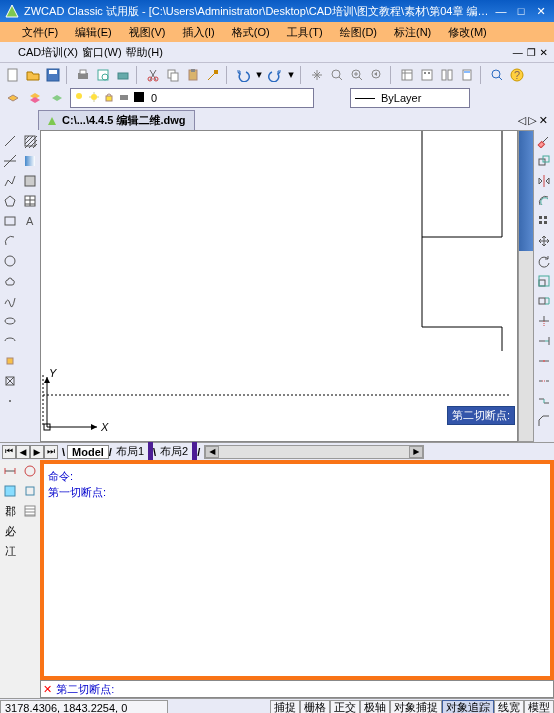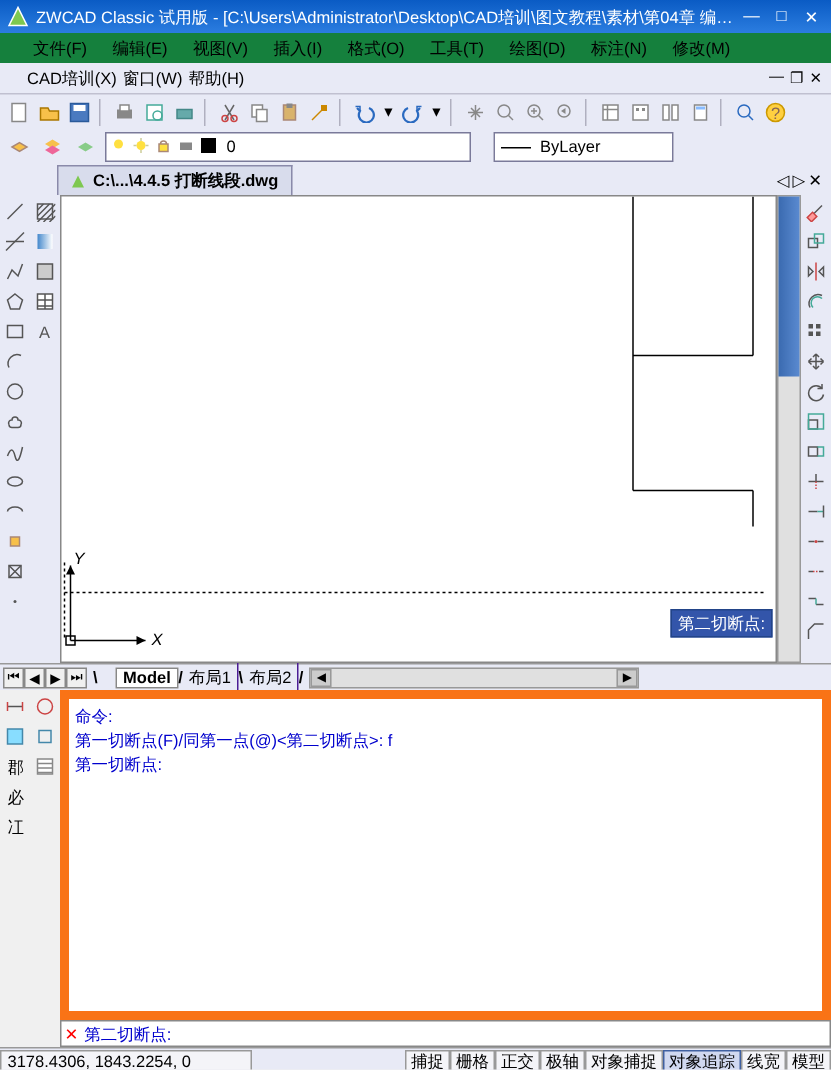--- a/index.html
+++ b/index.html
@@ -1,49 +1,49 @@
 <!DOCTYPE html>
 <html><head>
 <meta charset="utf-8">
 <style>
 *{margin:0;padding:0;box-sizing:border-box;font-family:"Microsoft YaHei",SimSun,sans-serif;font-size:11px;}
 body{width:554px;height:713px;background:#f0f0f0;overflow:hidden;position:relative;}
 .titlebar{height:22px;background:linear-gradient(#0a5bc4,#2b7de0);display:flex;align-items:center;color:#fff;padding:0 4px;}
 .titlebar .icon{width:16px;height:16px;margin-right:4px;}
 .titlebar .title{flex:1;white-space:nowrap;overflow:hidden;text-overflow:ellipsis;}
 .titlebar .winbtn{width:18px;height:16px;display:flex;align-items:center;justify-content:center;margin-left:2px;cursor:pointer;}
-.menubar{height:20px;background:#15803d;display:flex;align-items:center;padding-left:18px;gap:9px;}
+.menubar{height:20px;background:#fdba74;display:flex;align-items:center;padding-left:18px;gap:9px;}
 .menubar .mitem{padding:2px 4px;cursor:pointer;}
 .menubar2{height:20px;background:#e8eaf6;display:flex;align-items:center;padding-left:18px;gap:4px;position:relative;}
 .menubar2 .winbtns{position:absolute;right:6px;display:flex;gap:4px;}
 .menubar2 .winbtns span{cursor:pointer;font-size:10px;}
 .toolbar{height:24px;background:#e8eaf6;border-top:1px solid #c0c0d0;display:flex;align-items:center;padding:0 4px;gap:2px;}
 .tbtn{width:18px;height:18px;display:flex;align-items:center;justify-content:center;cursor:pointer;border:1px solid transparent;}
 .sep{width:4px;height:18px;border-left:1px solid #b0b0c0;margin:0 2px;}
 .layerbar{height:24px;background:#e8eaf6;display:flex;align-items:center;padding:0 4px;gap:4px;}
 .layercombo{width:244px;height:20px;border:1px solid #7a7a9a;background:#fff;display:flex;align-items:center;padding:0 2px;}
 .layercombo .icons{display:flex;gap:1px;margin-right:4px;}
 .layercombo .icons span{width:14px;height:14px;display:inline-block;}
-.bylayer{width:120px;height:20px;border:1px solid #7a7a9a;background:#fff;display:flex;align-items:center;padding:0 4px;margin-left:11px;}
+.bylayer{width:120px;height:20px;border:1px solid #7a7a9a;background:#fff;display:flex;align-items:center;padding:0 4px;margin-left:32px;}
 .filetab{height:20px;background:#e8eaf6;display:flex;align-items:center;padding-left:38px;font-size:11px;position:relative;}
 .filetab .tab{background:#d8dcec;border:1px solid #8a8aaa;border-bottom:none;padding:2px 8px;font-weight:bold;}
 .filetab .navbtns{position:absolute;right:6px;display:flex;gap:2px;}
 .workarea{display:flex;height:312px;background:#e8eaf6;}
 .lefttool{width:20px;display:flex;flex-direction:column;gap:2px;padding-top:2px;align-items:center;}
 .lefttool2{width:20px;display:flex;flex-direction:column;gap:2px;padding-top:2px;align-items:center;}
 .canvas{flex:1;background:#fff;position:relative;border:1px solid #888;}
 .righttool{width:20px;display:flex;flex-direction:column;gap:2px;padding-top:2px;align-items:center;}
 .vscroll{width:16px;background:#e0e0e0;border:1px solid #999;position:relative;}
 .vscroll .thumb{position:absolute;top:0;left:0;right:0;height:120px;background:linear-gradient(90deg,#3a6ab0,#5a8ad0);}
 .bottomtabs{height:18px;background:#e8eaf6;display:flex;align-items:center;padding-left:2px;border-top:1px solid #999;}
 .bottomtabs .nav{width:14px;height:14px;border:1px solid #888;display:flex;align-items:center;justify-content:center;background:#f0f0f0;cursor:pointer;font-size:9px;}
-.bottomtabs .mtab{padding:0 4px;border:1px solid #888;background:#fff;margin-left:12px;font-weight:bold;}
-.bottomtabs .ltab{padding:16px 4px;border-right:1px solid #4c1d95;}
+.bottomtabs .mtab{padding:0 4px;border:1px solid #888;background:#fff;margin-left:2px;font-weight:bold;}
+.bottomtabs .ltab{padding:16px 4px;border-right:5px solid #4c1d95;}
 .hscroll{flex:0 0 220px;height:14px;background:#e0e0e0;border:1px solid #999;margin-left:4px;position:relative;}
-.cmdarea{margin-left:40px;height:220px;background:#fff;border:6px solid #f97316;padding:4px;font-family:SimSun;font-size:12px;line-height:16px;}
+.cmdarea{margin-left:40px;height:220px;background:#fff;border:4px solid #f97316;padding:4px;font-family:SimSun;font-size:12px;line-height:16px;}
 .cmdarea .c{color:#0000cd;}
 .cmdinput{margin-left:40px;height:18px;background:#fff;border:1px solid #888;display:flex;align-items:center;padding:0 2px;}
 .cmdinput .x{color:red;margin-right:4px;font-family:"Lucida Console";}
 .statusbar{height:18px;background:#e8eaf6;border-top:1px solid #999;display:flex;align-items:center;font-size:11px;}
 .statusbar .coord{width:168px;border:1px solid #999;padding:0 4px;height:16px;display:flex;align-items:center;background:#f4f4f8;}
 .statusbar .sbtn{border:1px solid #999;padding:0 3px;height:16px;display:flex;align-items:center;background:#f4f4f8;cursor:pointer;}
 .statusbar .sbtn.active{background:#d0d8f0;border:1px solid #4060a0;}
 .statusbar .spacer{flex:1;}
 .tooltip{position:absolute;background:#3355aa;color:#fff;padding:1px 4px;font-size:11px;border:1px solid #224488;}
 </style>
@@ -270,21 +270,21 @@
     <span style="width:20px;border-bottom:1px solid #000;margin-right:6px"></span>
     <span>ByLayer</span>
   </div>
 </div>
 
 <div class="filetab">
   <span class="tab">
     <svg width="12" height="10" style="vertical-align:middle">
         <path d="M1 9 L5 1 L9 9 Z" fill="#7ec850"></path>
       </svg>
-    <span>C:\...\4.4.5  打断线段.dwg</span>
+    <span>C:\...\4.4.5  编辑二维.dwg</span>
   </span>
   <div class="navbtns">
     <span>◁</span>
     <span>▷</span>
     <span>✕</span>
   </div>
 </div>
 
 <div class="workarea">
   <div class="lefttool">
@@ -578,21 +578,20 @@
       </span>
     <span class="tbtn">
         <svg width="14" height="14">
           <rect x="2" y="2" width="10" height="10" fill="#fff" stroke="#888"></rect>
           <path d="M2 5h10M2 8h10M2 11h10" stroke="#888"></path>
         </svg>
       </span>
   </div>
   <div class="cmdarea" style="flex:1;margin-left:0">
     <div class="c">命令:</div>
-    <div class="c">第一切断点(F)/同第一点(@)&lt;第二切断点&gt;: f</div>
     <div class="c">第一切断点:</div>
   </div>
 </div>
 
 <div class="cmdinput" style="margin-left:40px">
   <span class="x">✕</span>
   <span style="color:#0000cd">第二切断点:</span>
 </div>
 
 <div class="statusbar">

